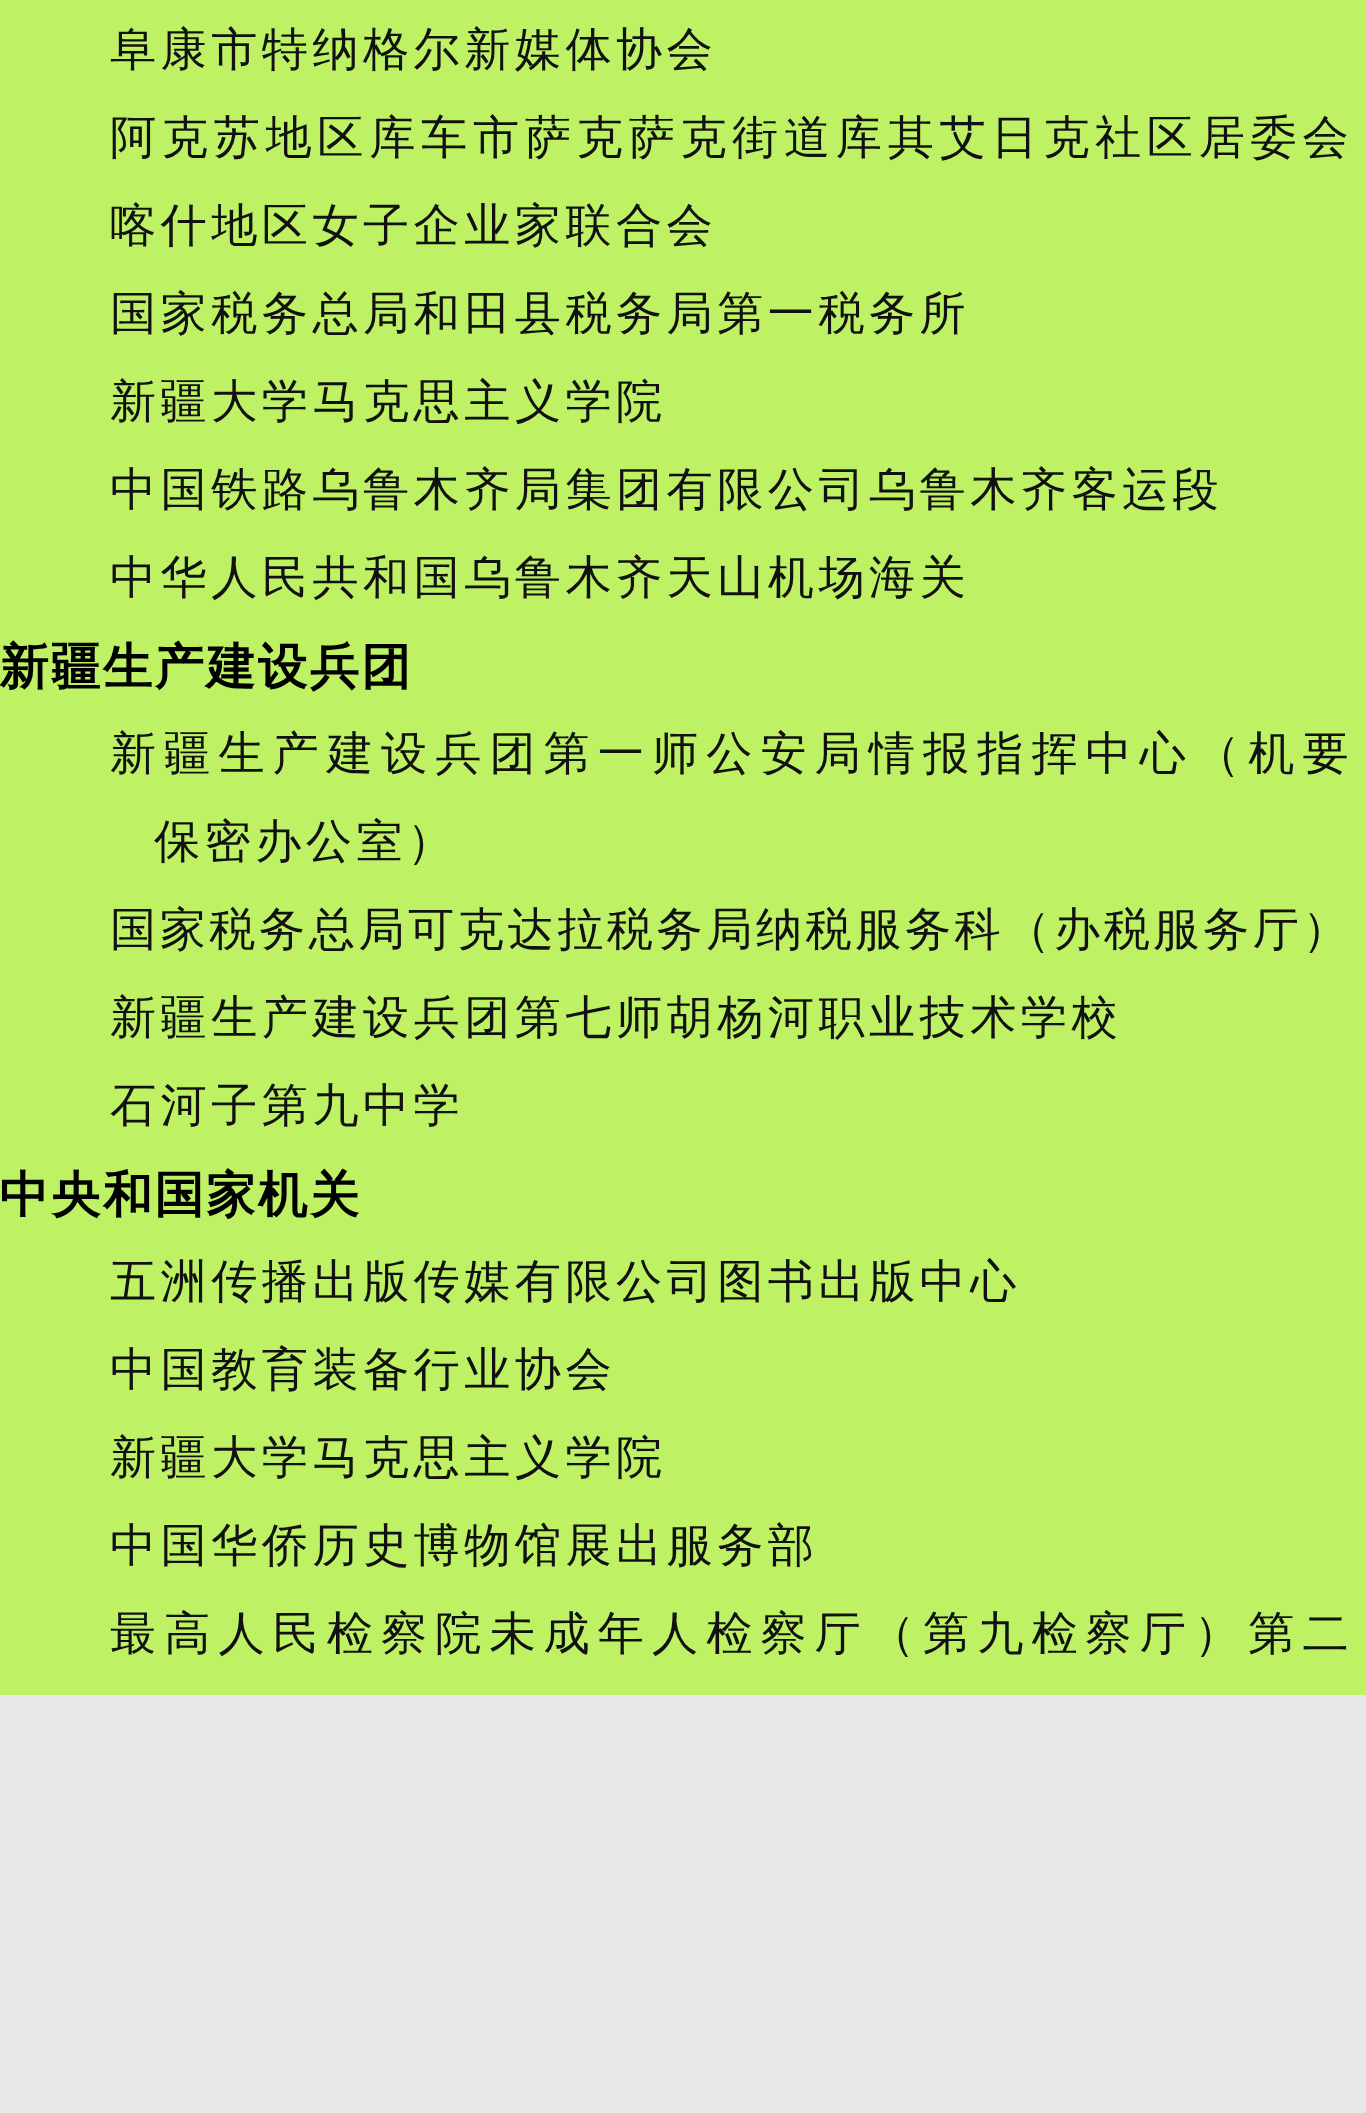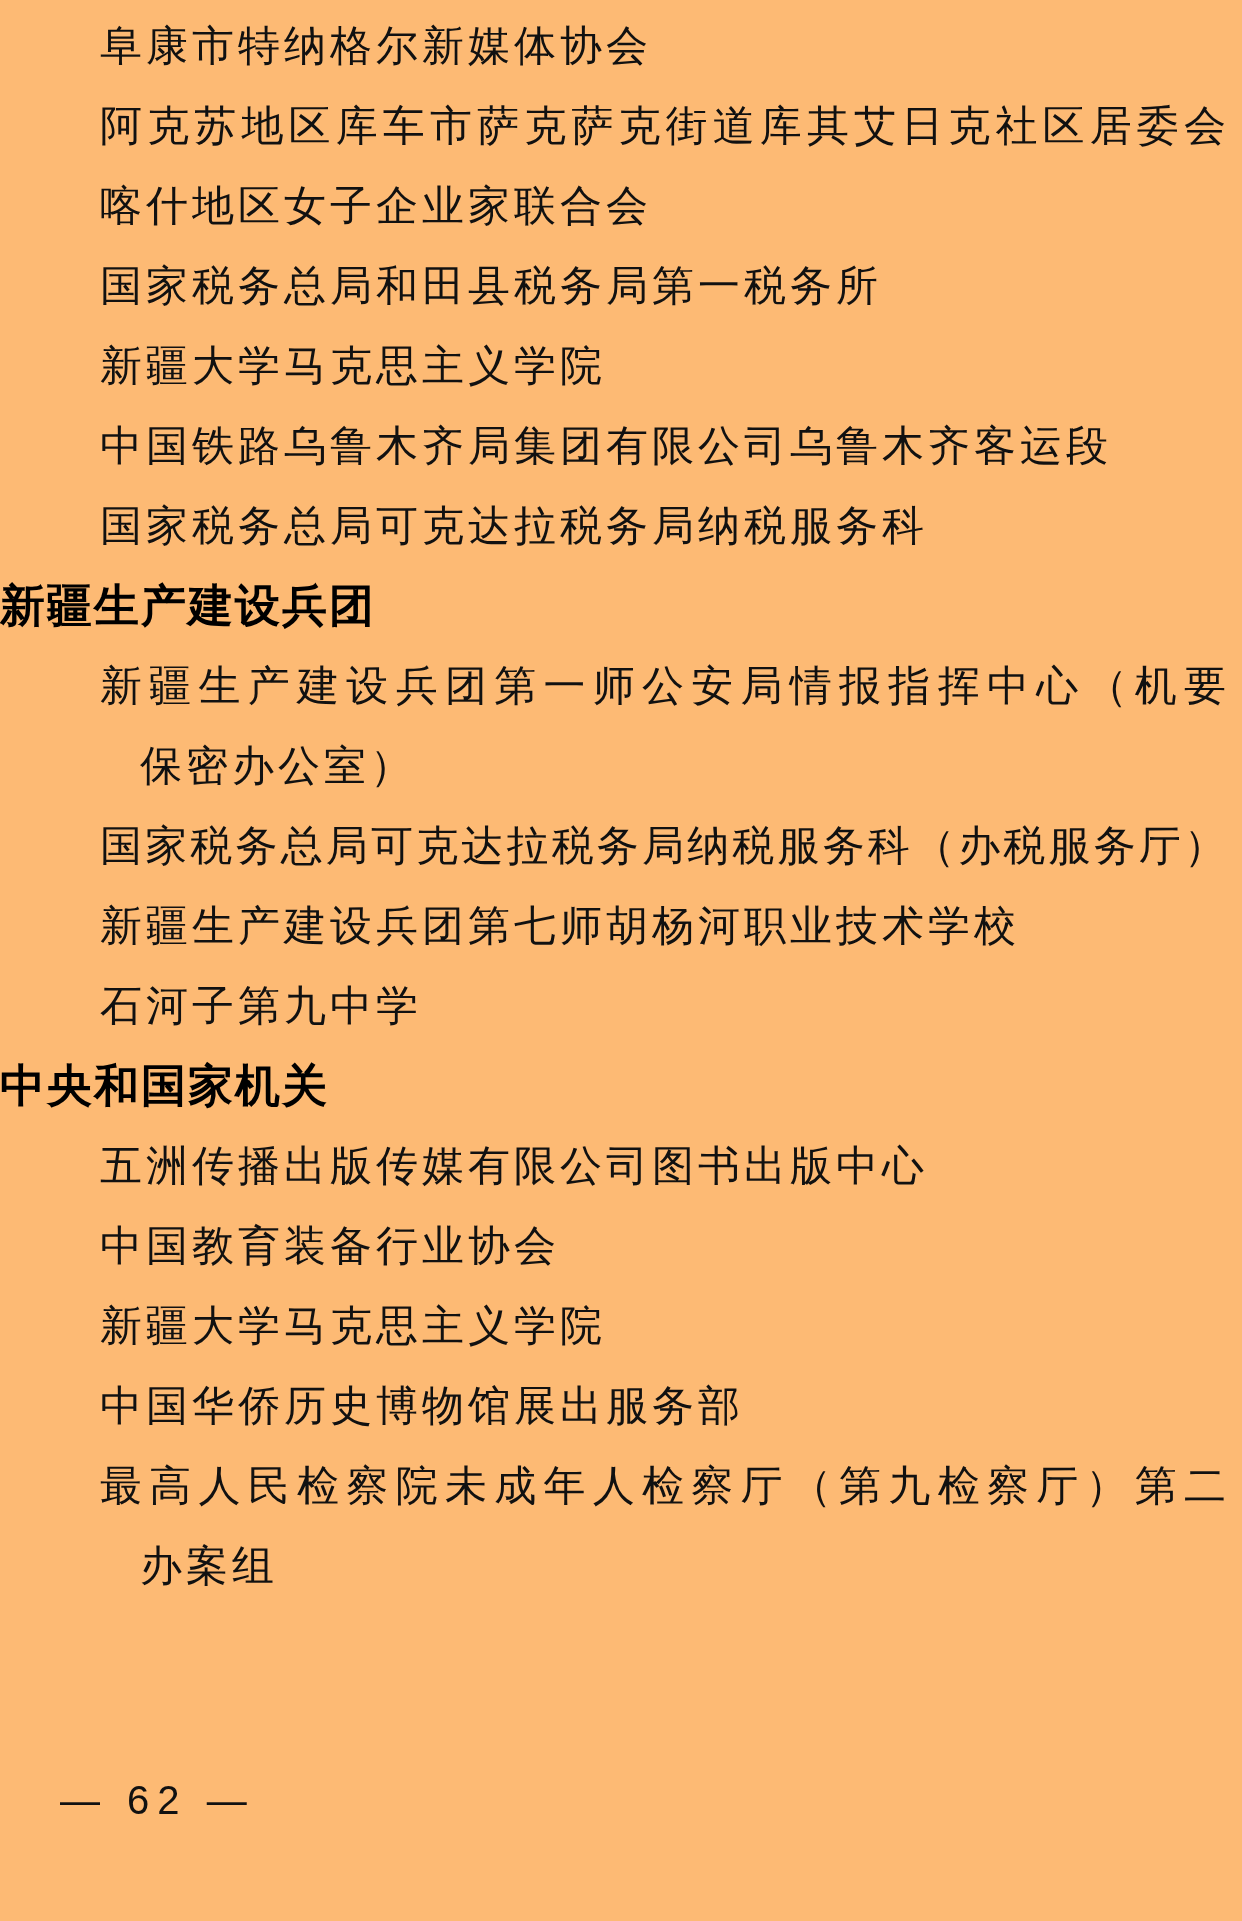--- a/index.html
+++ b/index.html
@@ -1,21 +1,21 @@
 <!DOCTYPE html>
 <html><head>
 <meta charset="utf-8">
 <style>
   html, body { margin: 0; padding: 0; background: #e8e8e8; }
   .page {
     position: relative;
     width: 1242px;
-    height: 1921px;
+    height: 1541px;
     margin: 0 auto;
-    background: #fdba74;
+    background: #bef264;
     color: #111111;
     font-family: "Liberation Serif", serif;
     overflow: hidden;
   }
   .doc {
     padding-top: 6px;
   }
   .line {
     height: 80px;
     line-height: 80px;
@@ -63,21 +63,21 @@
 <body>
 
 <div class="page">
   <div class="doc" id="doc-lines">
       <div class="line item">阜康市特纳格尔新媒体协会</div>
       <div class="line item-justified">阿克苏地区库车市萨克萨克街道库其艾日克社区居委会</div>
       <div class="line item">喀什地区女子企业家联合会</div>
       <div class="line item">国家税务总局和田县税务局第一税务所</div>
       <div class="line item">新疆大学马克思主义学院</div>
       <div class="line item">中国铁路乌鲁木齐局集团有限公司乌鲁木齐客运段</div>
-      <div class="line item">国家税务总局可克达拉税务局纳税服务科</div>
+      <div class="line item">中华人民共和国乌鲁木齐天山机场海关</div>
       <div class="line heading">新疆生产建设兵团</div>
       <div class="line item-justified">新疆生产建设兵团第一师公安局情报指挥中心（机要</div>
       <div class="line continuation">保密办公室）</div>
       <div class="line item-justified">国家税务总局可克达拉税务局纳税服务科（办税服务厅）</div>
       <div class="line item">新疆生产建设兵团第七师胡杨河职业技术学校</div>
       <div class="line item">石河子第九中学</div>
       <div class="line heading">中央和国家机关</div>
       <div class="line item">五洲传播出版传媒有限公司图书出版中心</div>
       <div class="line item">中国教育装备行业协会</div>
       <div class="line item">新疆大学马克思主义学院</div>

